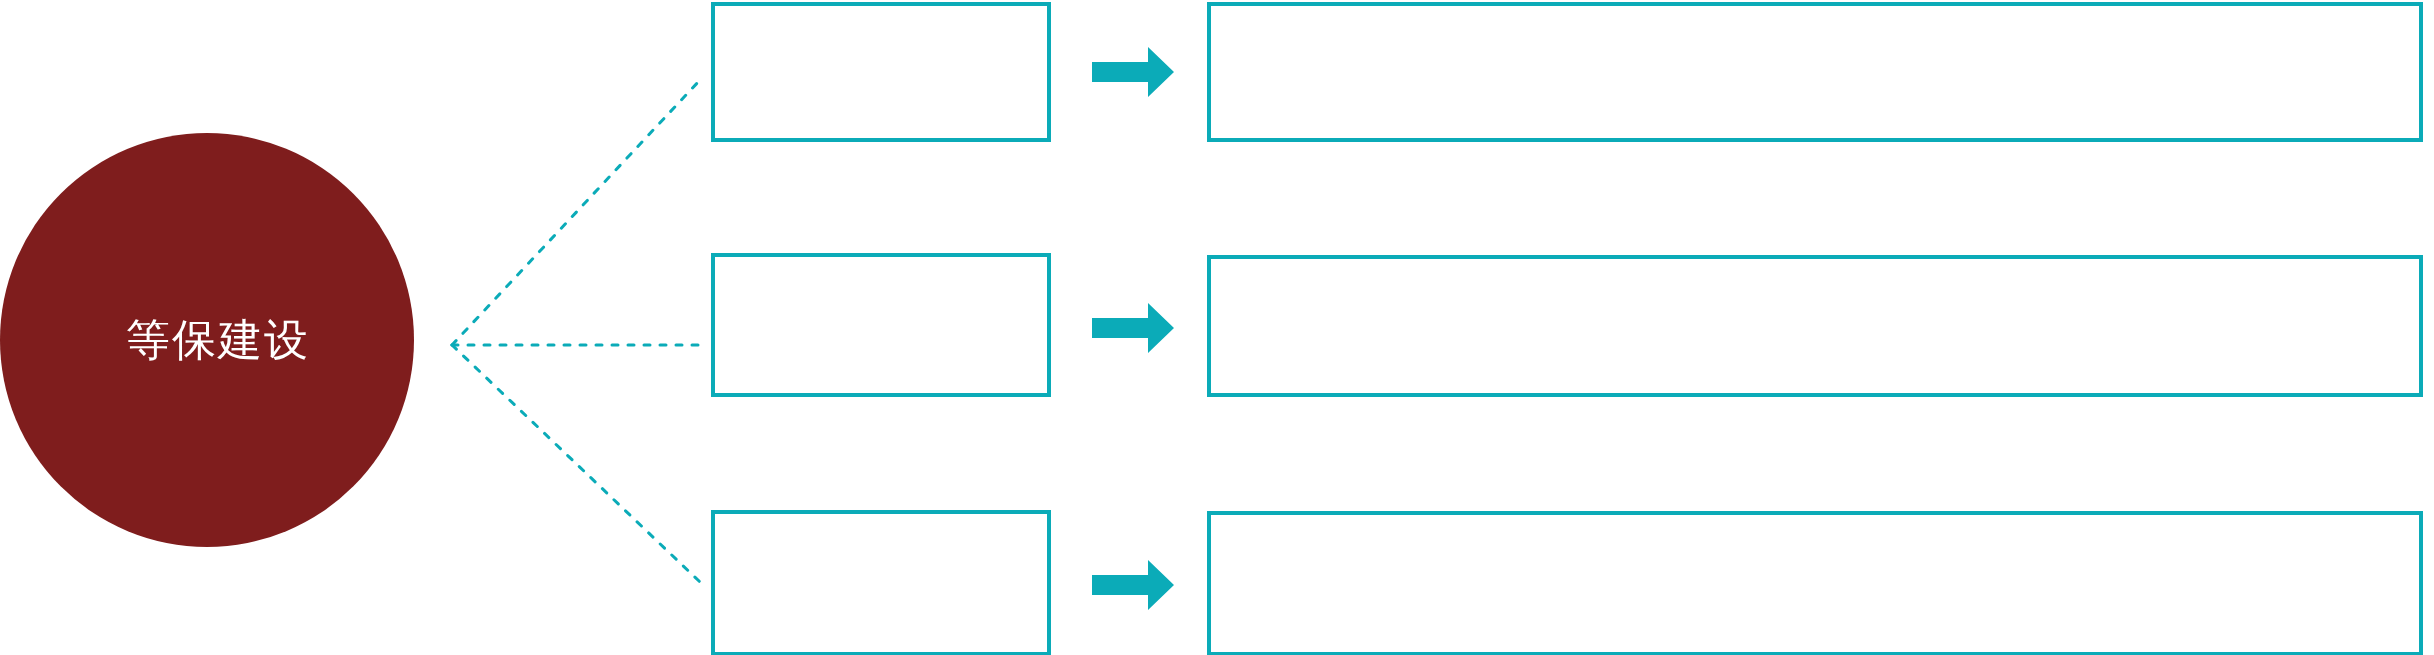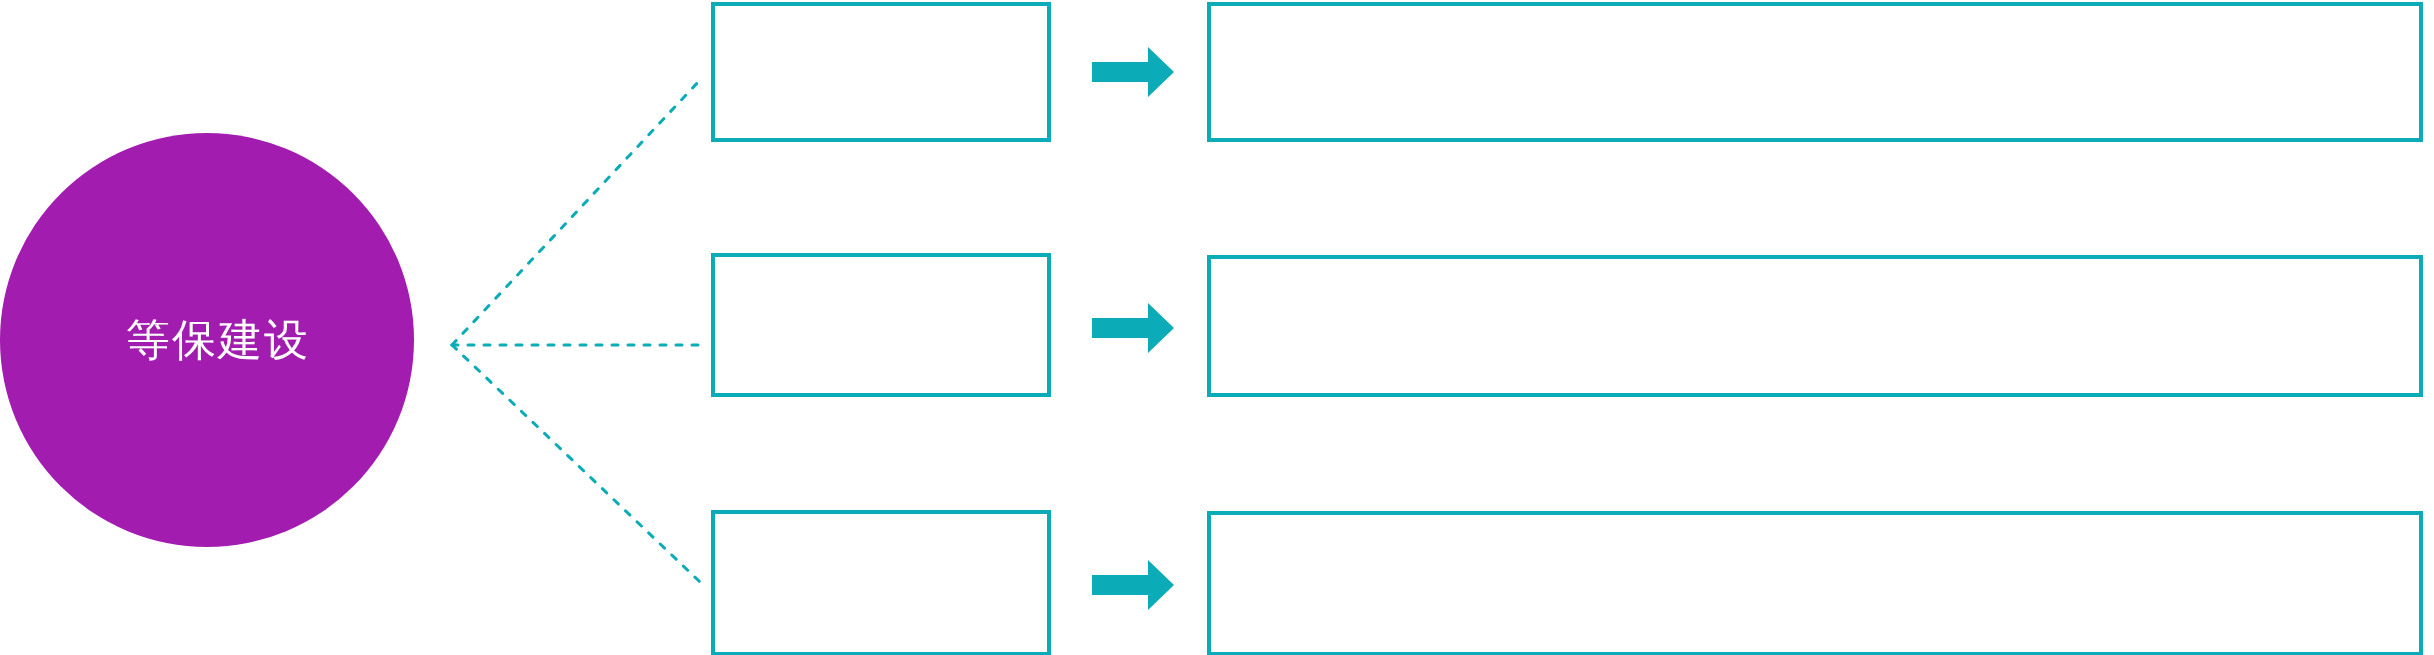--- a/index.html
+++ b/index.html
@@ -19,21 +19,21 @@
   }
 
   
   #hub {
     position: absolute;
     left: 0px;
     top: 133px;
     width: 414px;
     height: 414px;
     border-radius: 50%;
-    background: #a21caf;
+    background: #7f1d1d;
     display: flex;
     flex-direction: column;
     align-items: center;
     justify-content: center;
     box-sizing: border-box;
   }
   #hub .hub-line {
     color: #ffffff;
     font-size: 44px;
     line-height: 1.38;

